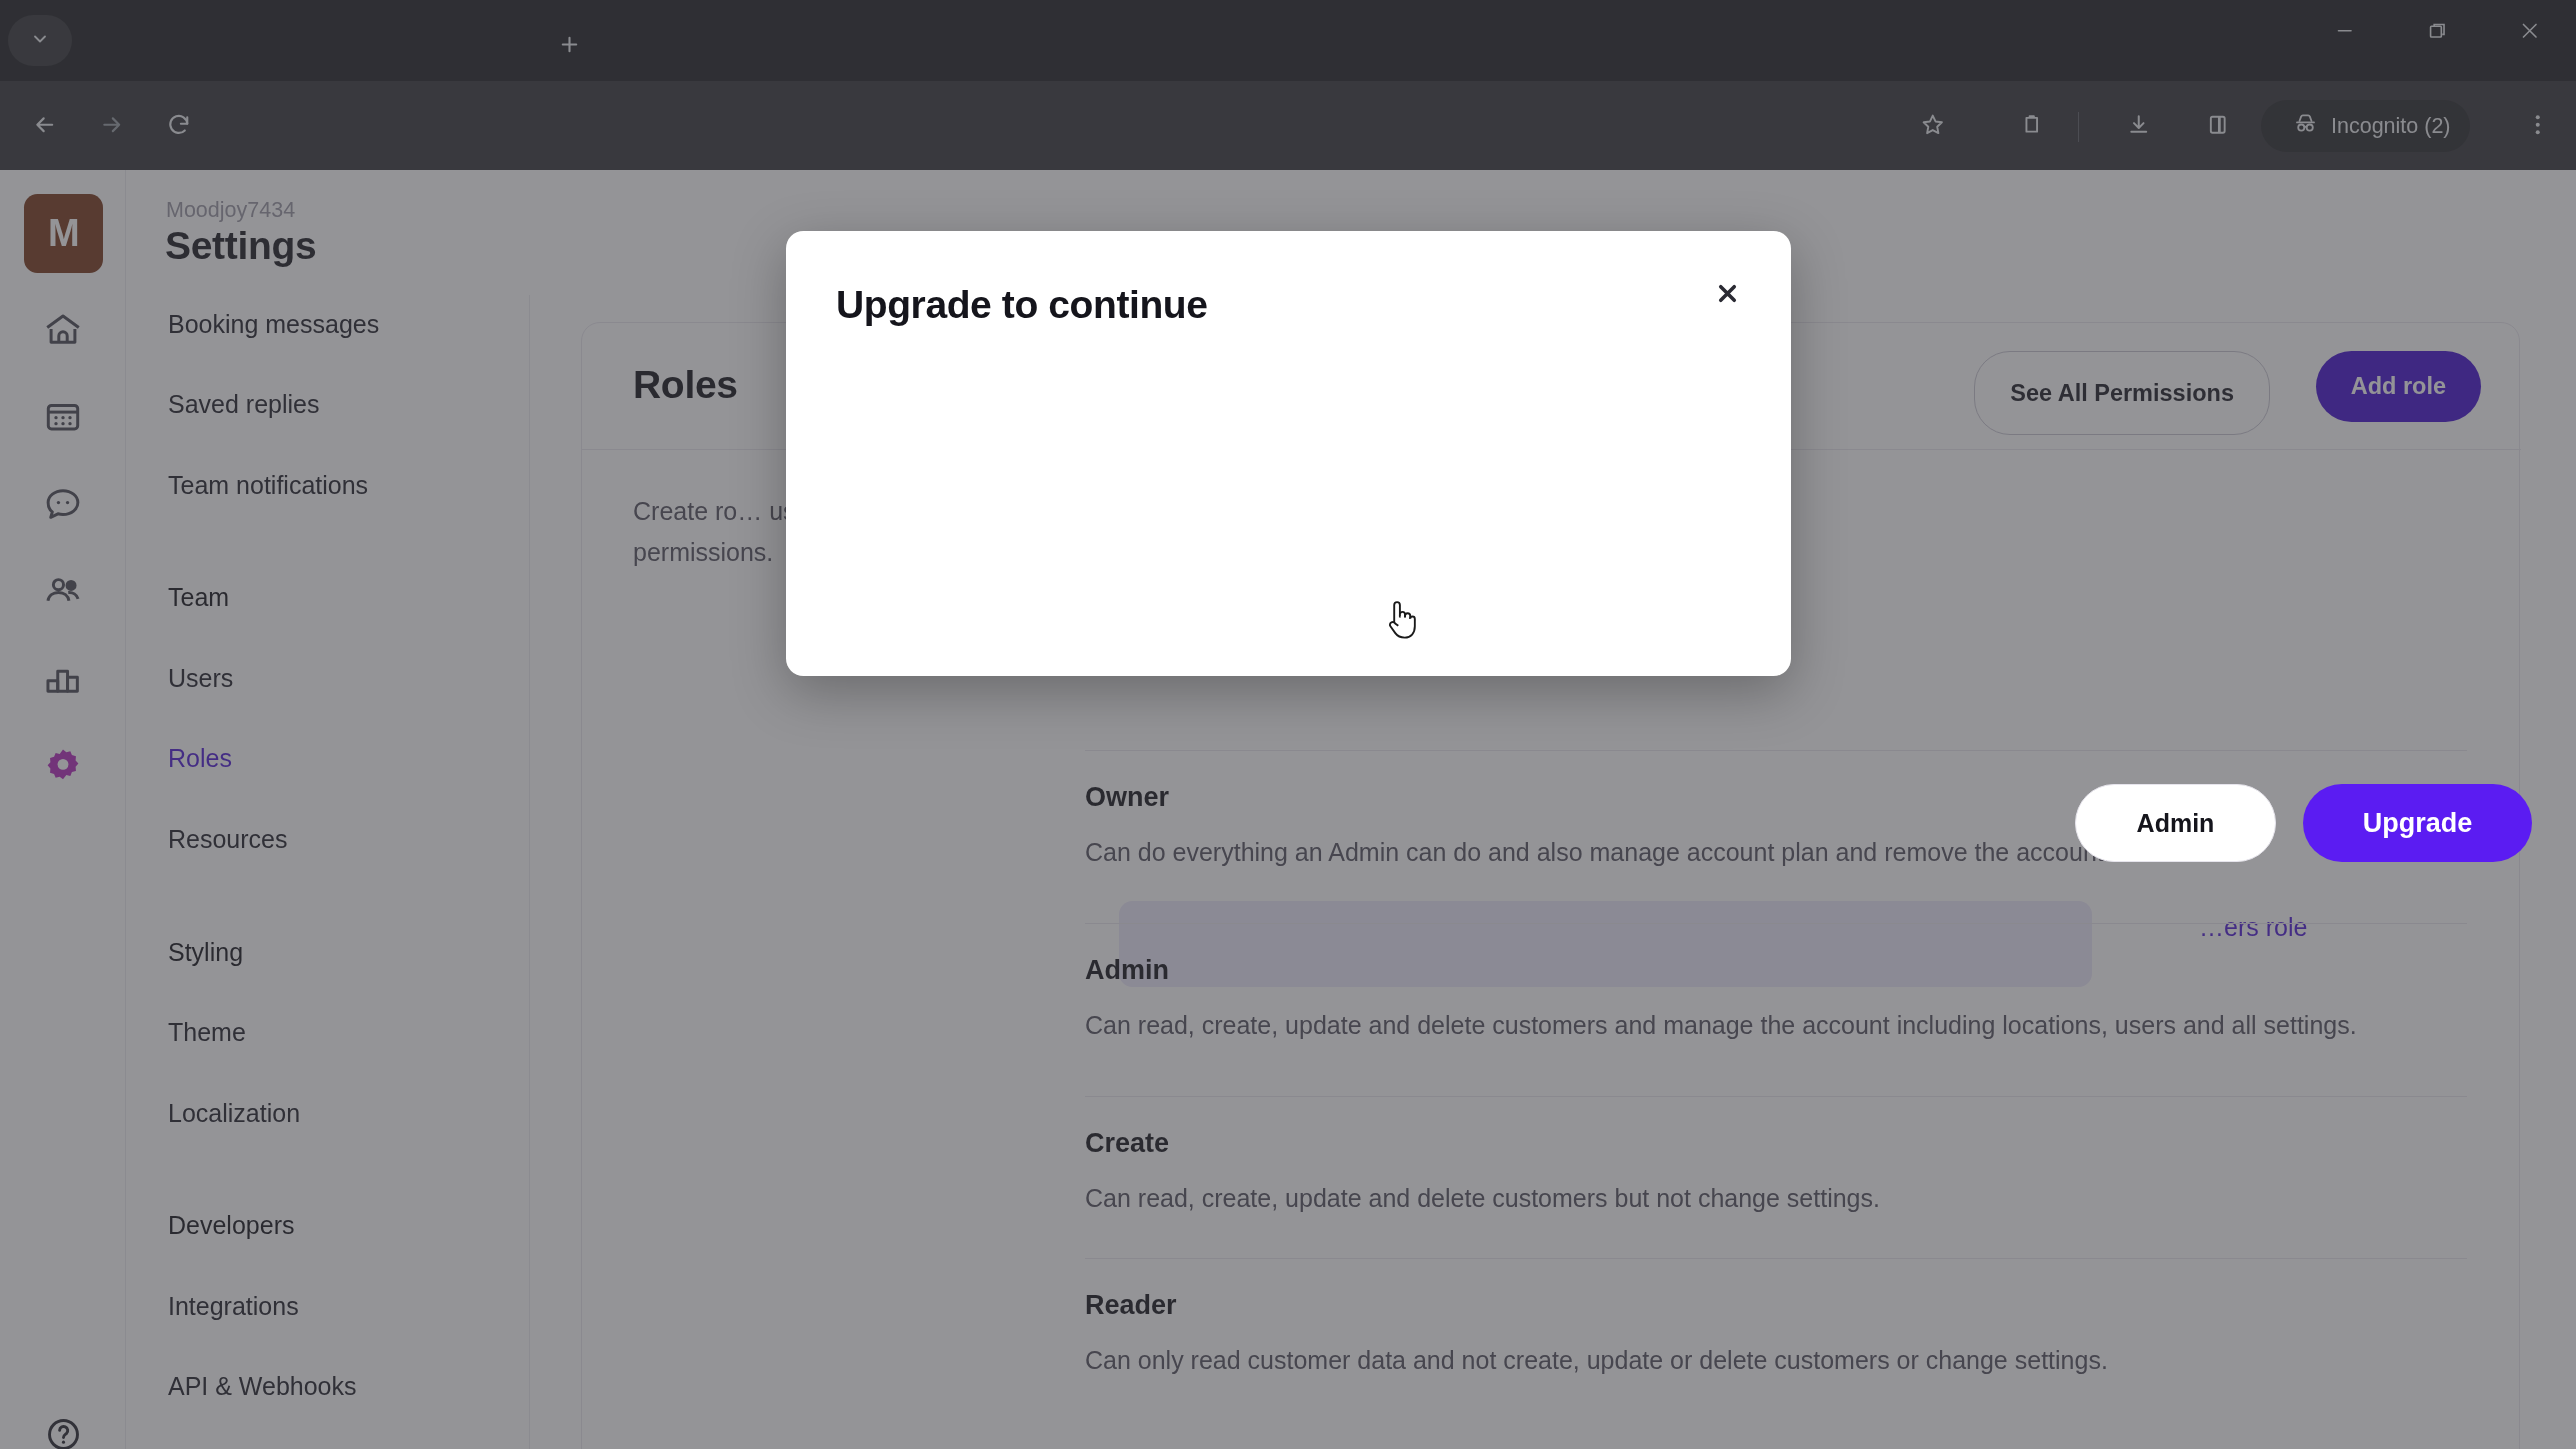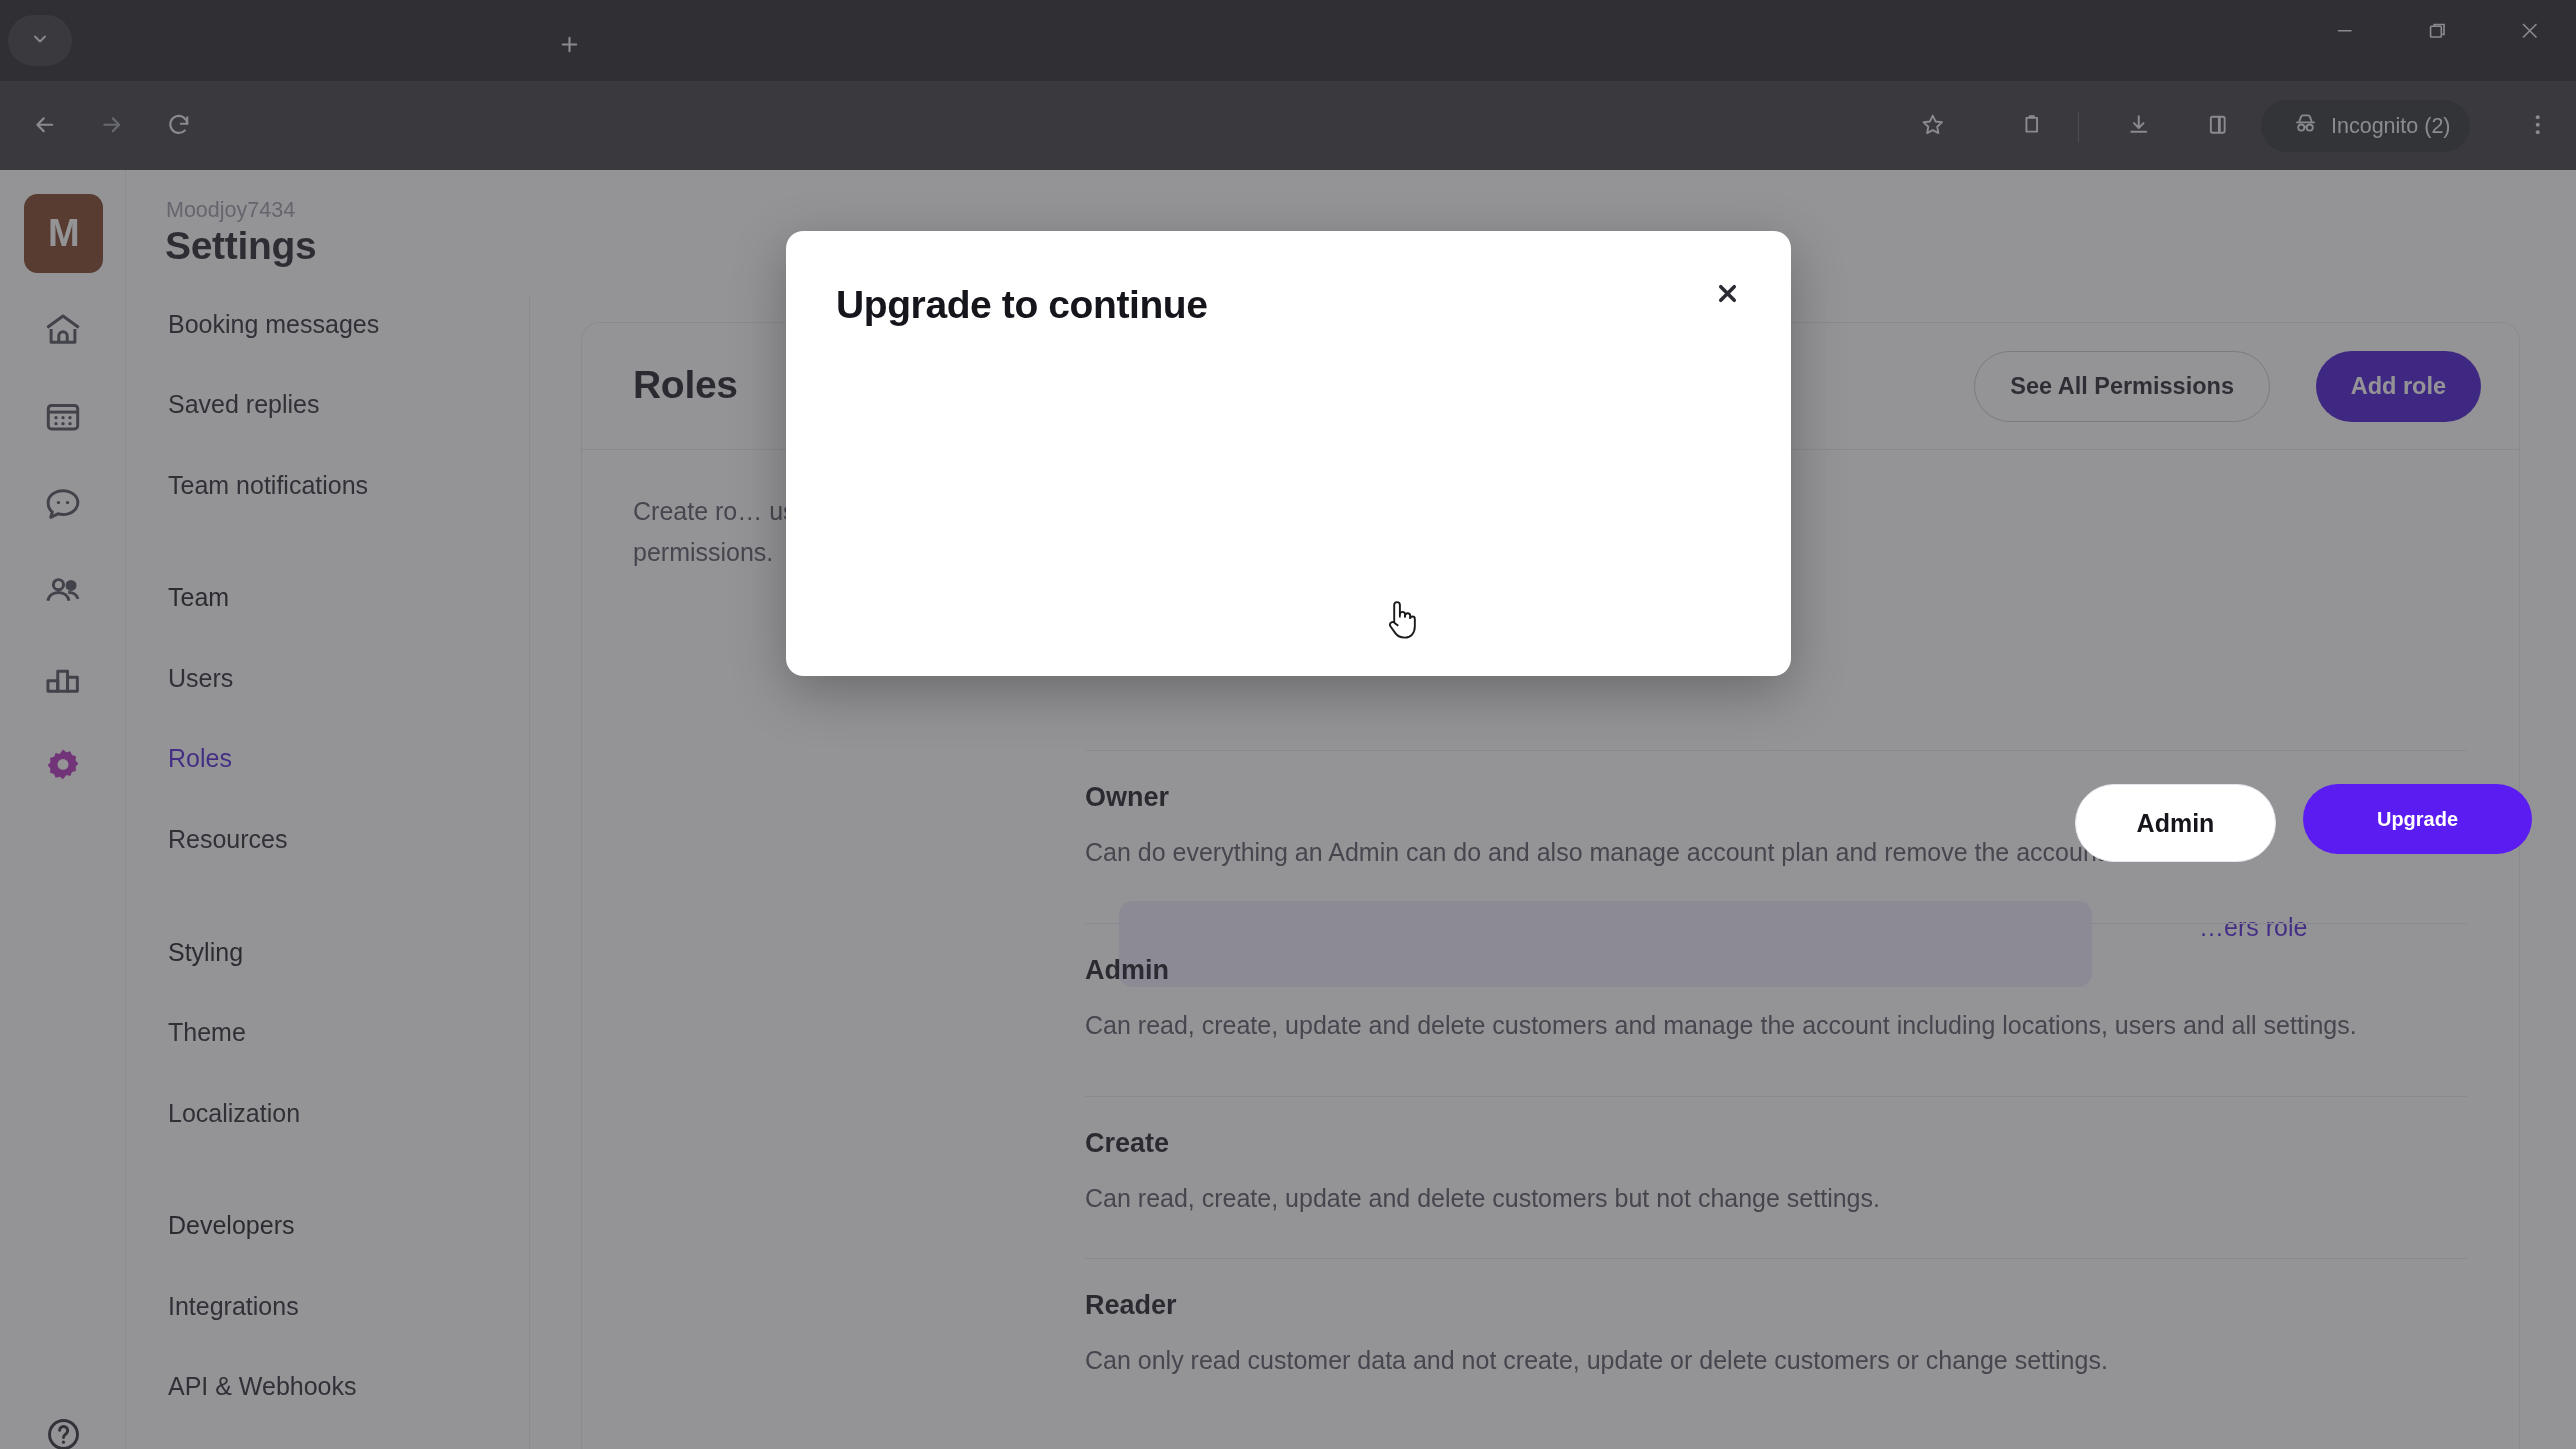--- a/index.html
+++ b/index.html
@@ -154,21 +154,21 @@
   }
   .card-head {
     position:absolute; left:0; top:0; width:1939px; height:127px;
     border-bottom:0.7px solid #e9e7ee;
   }
   .card-title {
     position:absolute; left:51px; top:40px; font-size:39px;
     color:#15151c; font-weight:bold; letter-spacing:-0.3px;
   }
   .btn-outline {
-    position:absolute; right:251px; top:28px; height:71px;
+    position:absolute; right:251px; top:28px; height:84px;
     border:1.3px solid #c8c6d1; border-radius:36px; background:#fff;
     display:flex; align-items:center; padding:0 35px;
     font-size:23.5px; color:#1d1d26; font-weight:bold; white-space:nowrap;
   }
   .btn-primary {
     position:absolute; right:40px; top:28px; height:71px;
     background:#4311d0; border-radius:36px;
     display:flex; align-items:center; padding:0 35px;
     font-size:23.5px; color:#ffffff; font-weight:bold; white-space:nowrap;
   }
@@ -215,24 +215,24 @@
     position:absolute; left:50px; top:160px; width:912px;
     font-size:25px; color:#3b3946; line-height:1.5;
   }
   .modal-cancel {
     position:absolute; left:1289px; top:553px; width:201px; height:78px;
     background:#ffffff; border:1.3px solid #e6e4ec; border-radius:39px;
     display:flex; align-items:center; justify-content:center;
     font-size:25px; font-weight:bold; color:#15151c;
   }
   .modal-upgrade {
-    position:absolute; left:1517px; top:553px; width:229px; height:70px;
+    position:absolute; left:1517px; top:553px; width:229px; height:78px;
     background:#5b1cf2; border-radius:39px;
     display:flex; align-items:center; justify-content:center;
-    font-size:20px; font-weight:bold; color:#ffffff;
+    font-size:27px; font-weight:bold; color:#ffffff;
   }
   .cursor { position:absolute; left:1382px; top:596px; width:38px; height:48px; }
 </style>
 </head>
 <body>
 
 <div id="root">
 
   <div class="tabstrip">
     <div class="tab-search">

